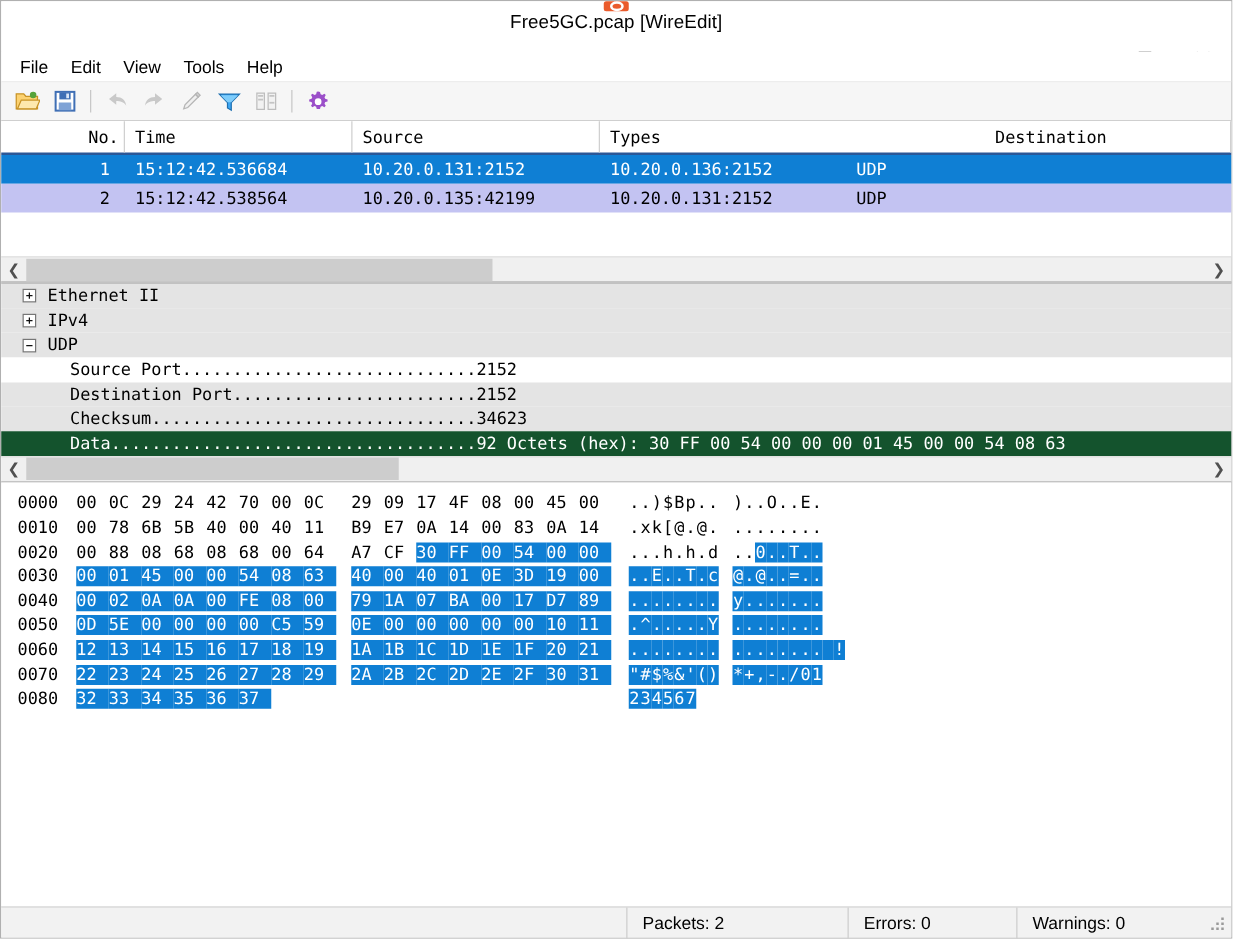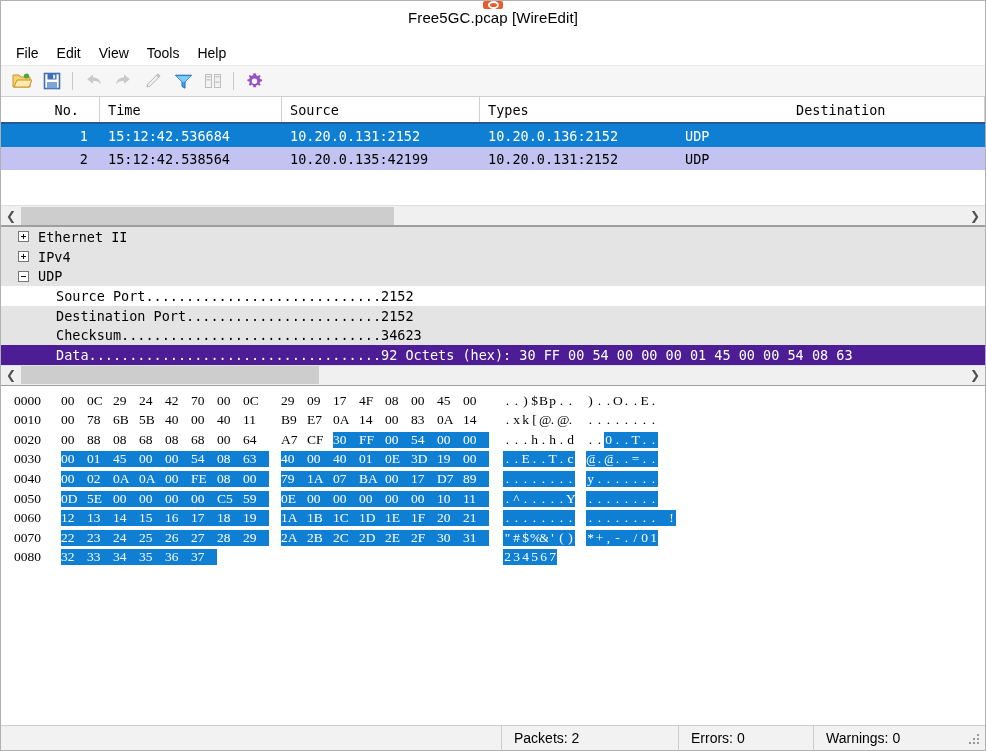--- a/index.html
+++ b/index.html
@@ -83,21 +83,21 @@
     font-size: 14.5px; color: #000;
   }
   .plist-header .hc {
     display: flex; align-items: center;
     border-right: 1px solid #d0d0d0;
     font-family: "DejaVu Sans Mono", monospace;
     font-size: 13.5px;
     padding: 0 8px;
     height: 100%;
   }
-  .hc.no { width: 99px; justify-content: flex-end; padding-right: 20px; }
+  .hc.no { width: 99px; justify-content: flex-end; padding-right: 4px; }
   .hc.time { width: 182px; }
   .hc.src  { width: 198px; }
   .hc.dst  { width: 197px; }
   .hc.typ  { flex: 1; border-right: none; }
 
   .prow {
     display: flex; height: 23px; align-items: center;
     font-family: "DejaVu Sans Mono", monospace;
     font-size: 13.5px;
   }
@@ -139,21 +139,21 @@
   }
   .trow {
     display: flex; align-items: center;
     height: 19.7px;
     font-family: "DejaVu Sans Mono", monospace;
     font-size: 13.5px; color: #000;
     white-space: pre;
   }
   .trow.gray  { background: #e4e4e4; }
   .trow.white { background: #ffffff; }
-  .trow.selected { background: #4c1d95; color: #ffffff; }
+  .trow.selected { background: #14532d; color: #ffffff; }
   .expander {
     width: 11px; height: 11px; margin-left: 17px; margin-right: 9px;
     border: 1px solid #767676; background: #fff;
     position: relative; flex: none;
   }
   .expander::before {
     content: ''; position: absolute; left: 2px; top: 4px;
     width: 5px; height: 1px; background: #111;
   }
   .expander.plus::after {
@@ -166,21 +166,21 @@
   
   .hexpane {
     flex: 1;
     background: #ffffff;
     font-family: "DejaVu Sans Mono", monospace;
     font-size: 13.5px;
     position: relative;
     overflow: hidden;
     padding-top: 5px;
   }
-  .hexrow { height: 19.6px; display: flex; align-items: center; white-space: pre; font-family: Liberation Serif, serif; }
+  .hexrow { height: 19.6px; display: flex; align-items: flex-end; white-space: pre; }
   .hexoff { width: 60px; padding-left: 13px; color: #000; }
   .hexbytes { width: 442px; position: relative; display: flex; }
   .hexascii { position: relative; display: flex; }
   .byte {
     display: inline-block; width: 26px; text-align: left;
   }
   .byte.g2 { margin-left: 12px; }
   .byte.hl { background: #0f7fd4; color: #ffffff; }
   .chr { display: inline-block; width: 9px; text-align: center; }
   .chr.g2 { margin-left: 11px; }

